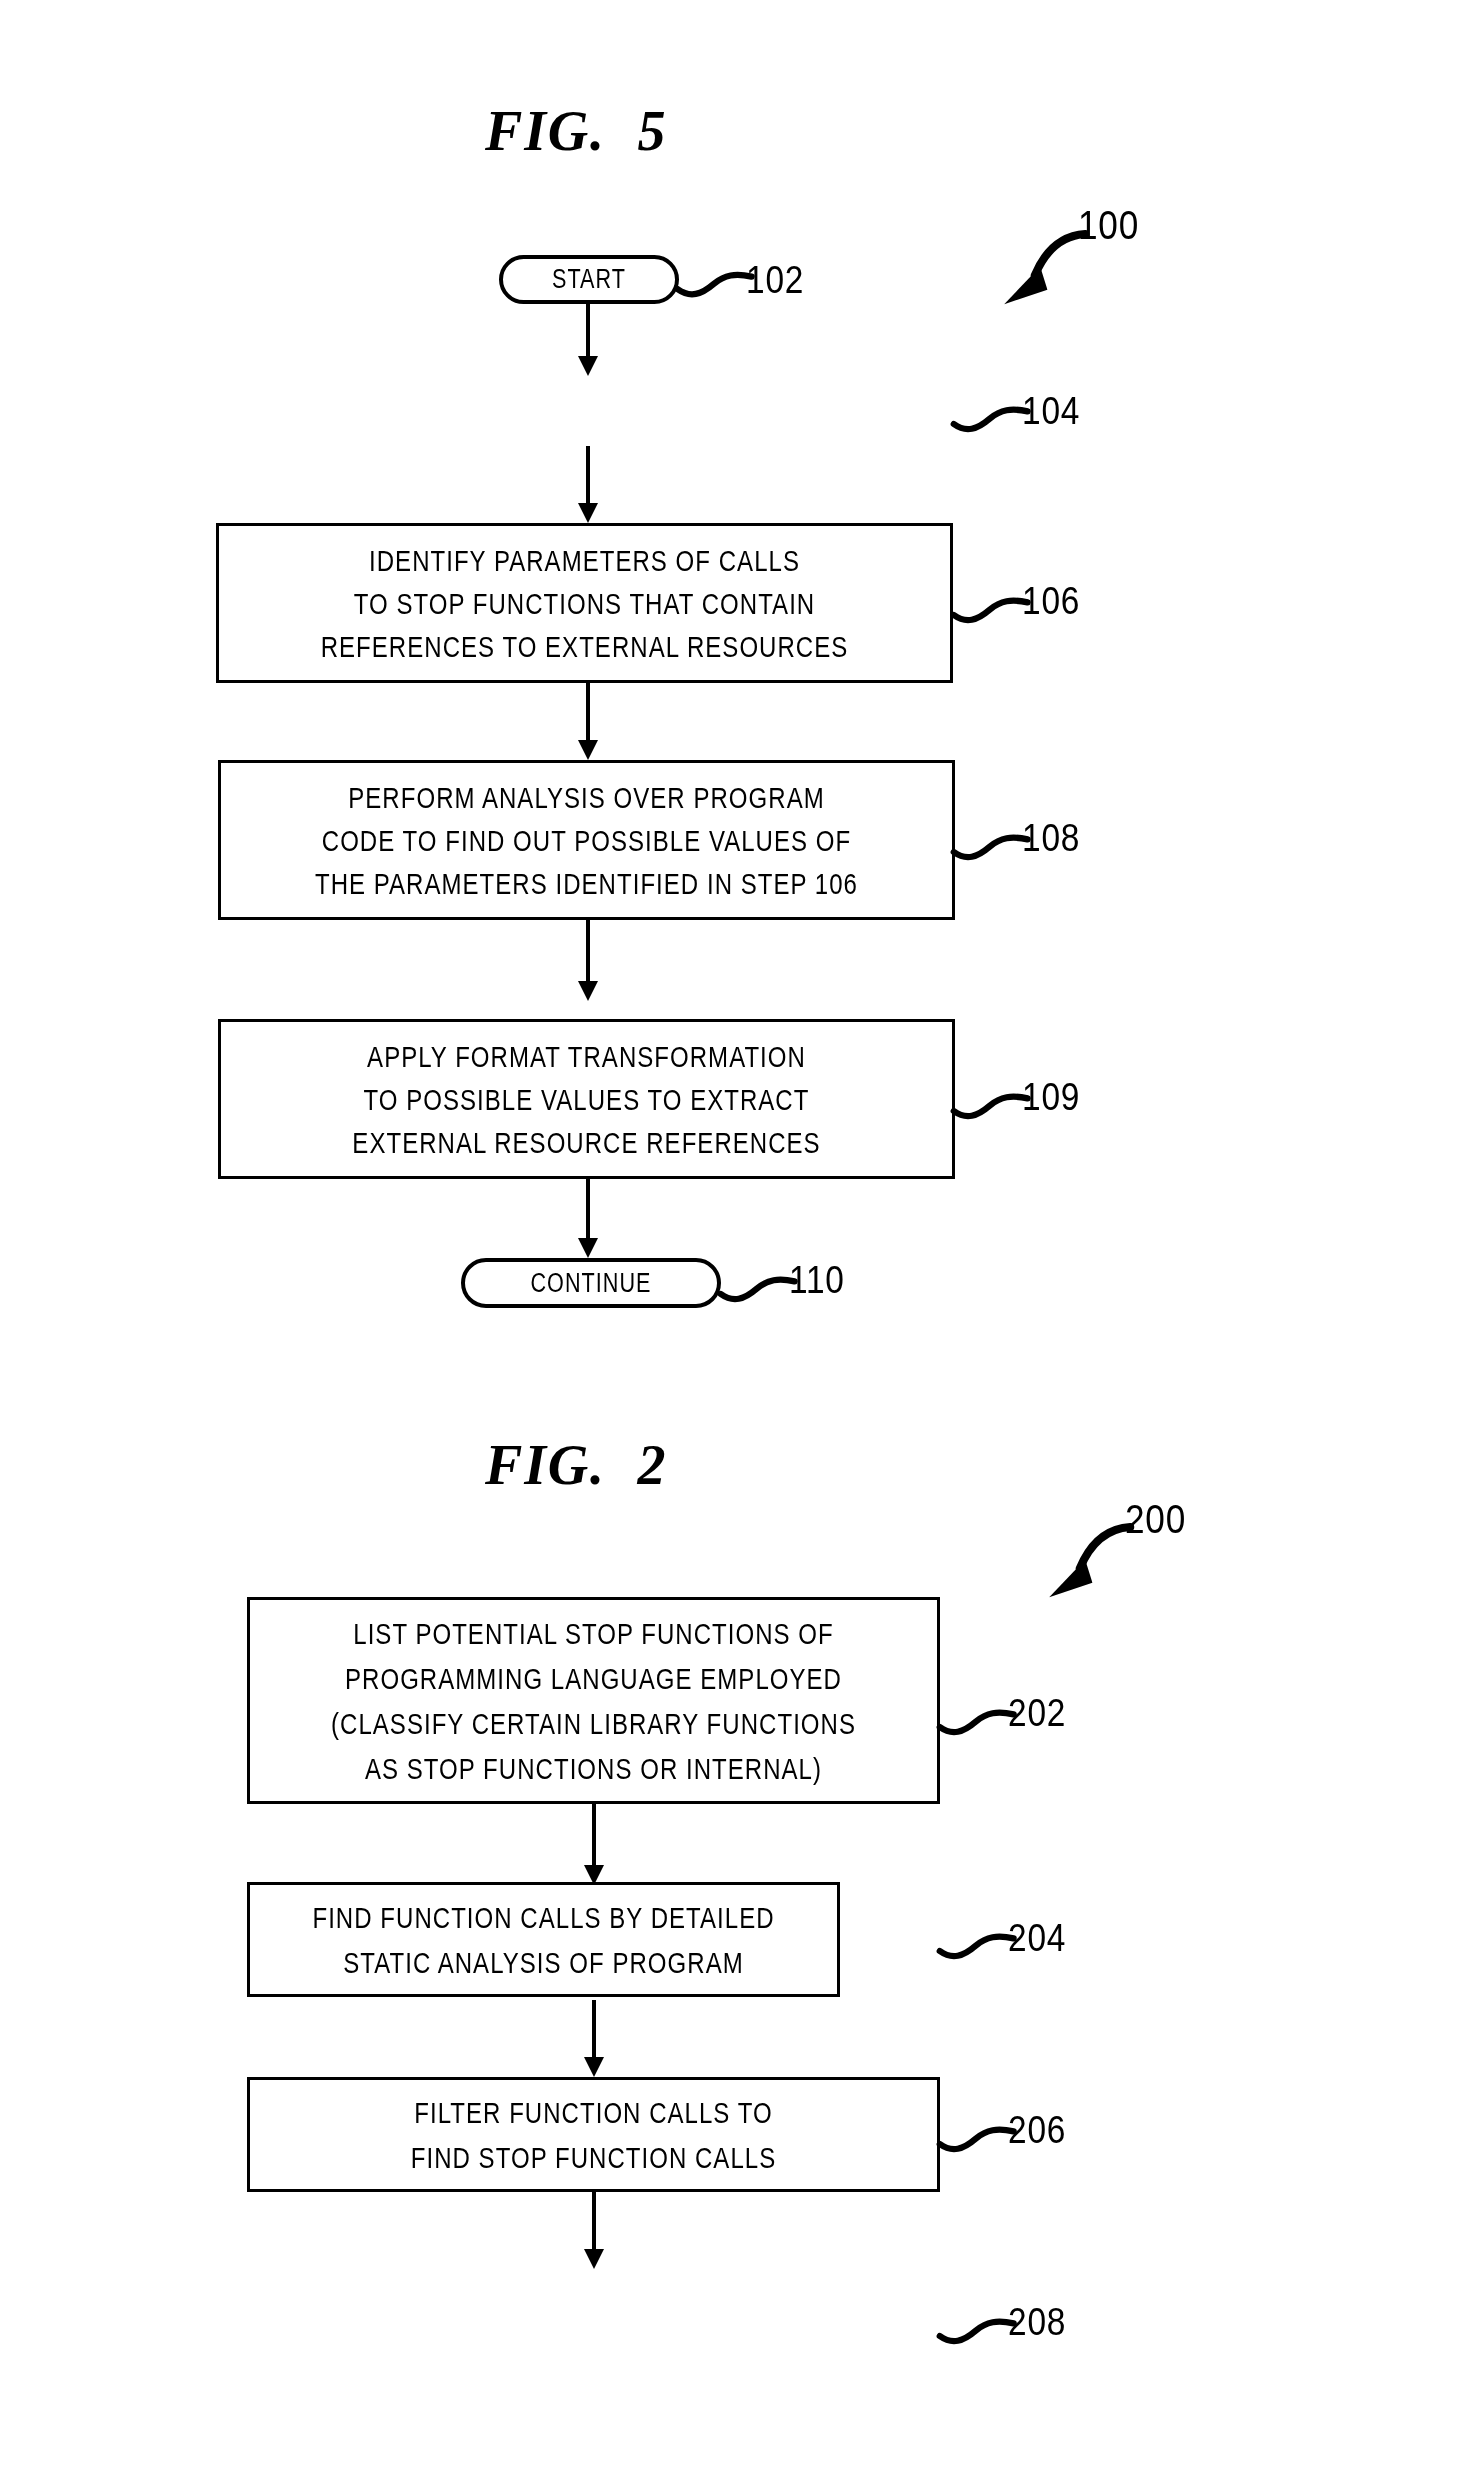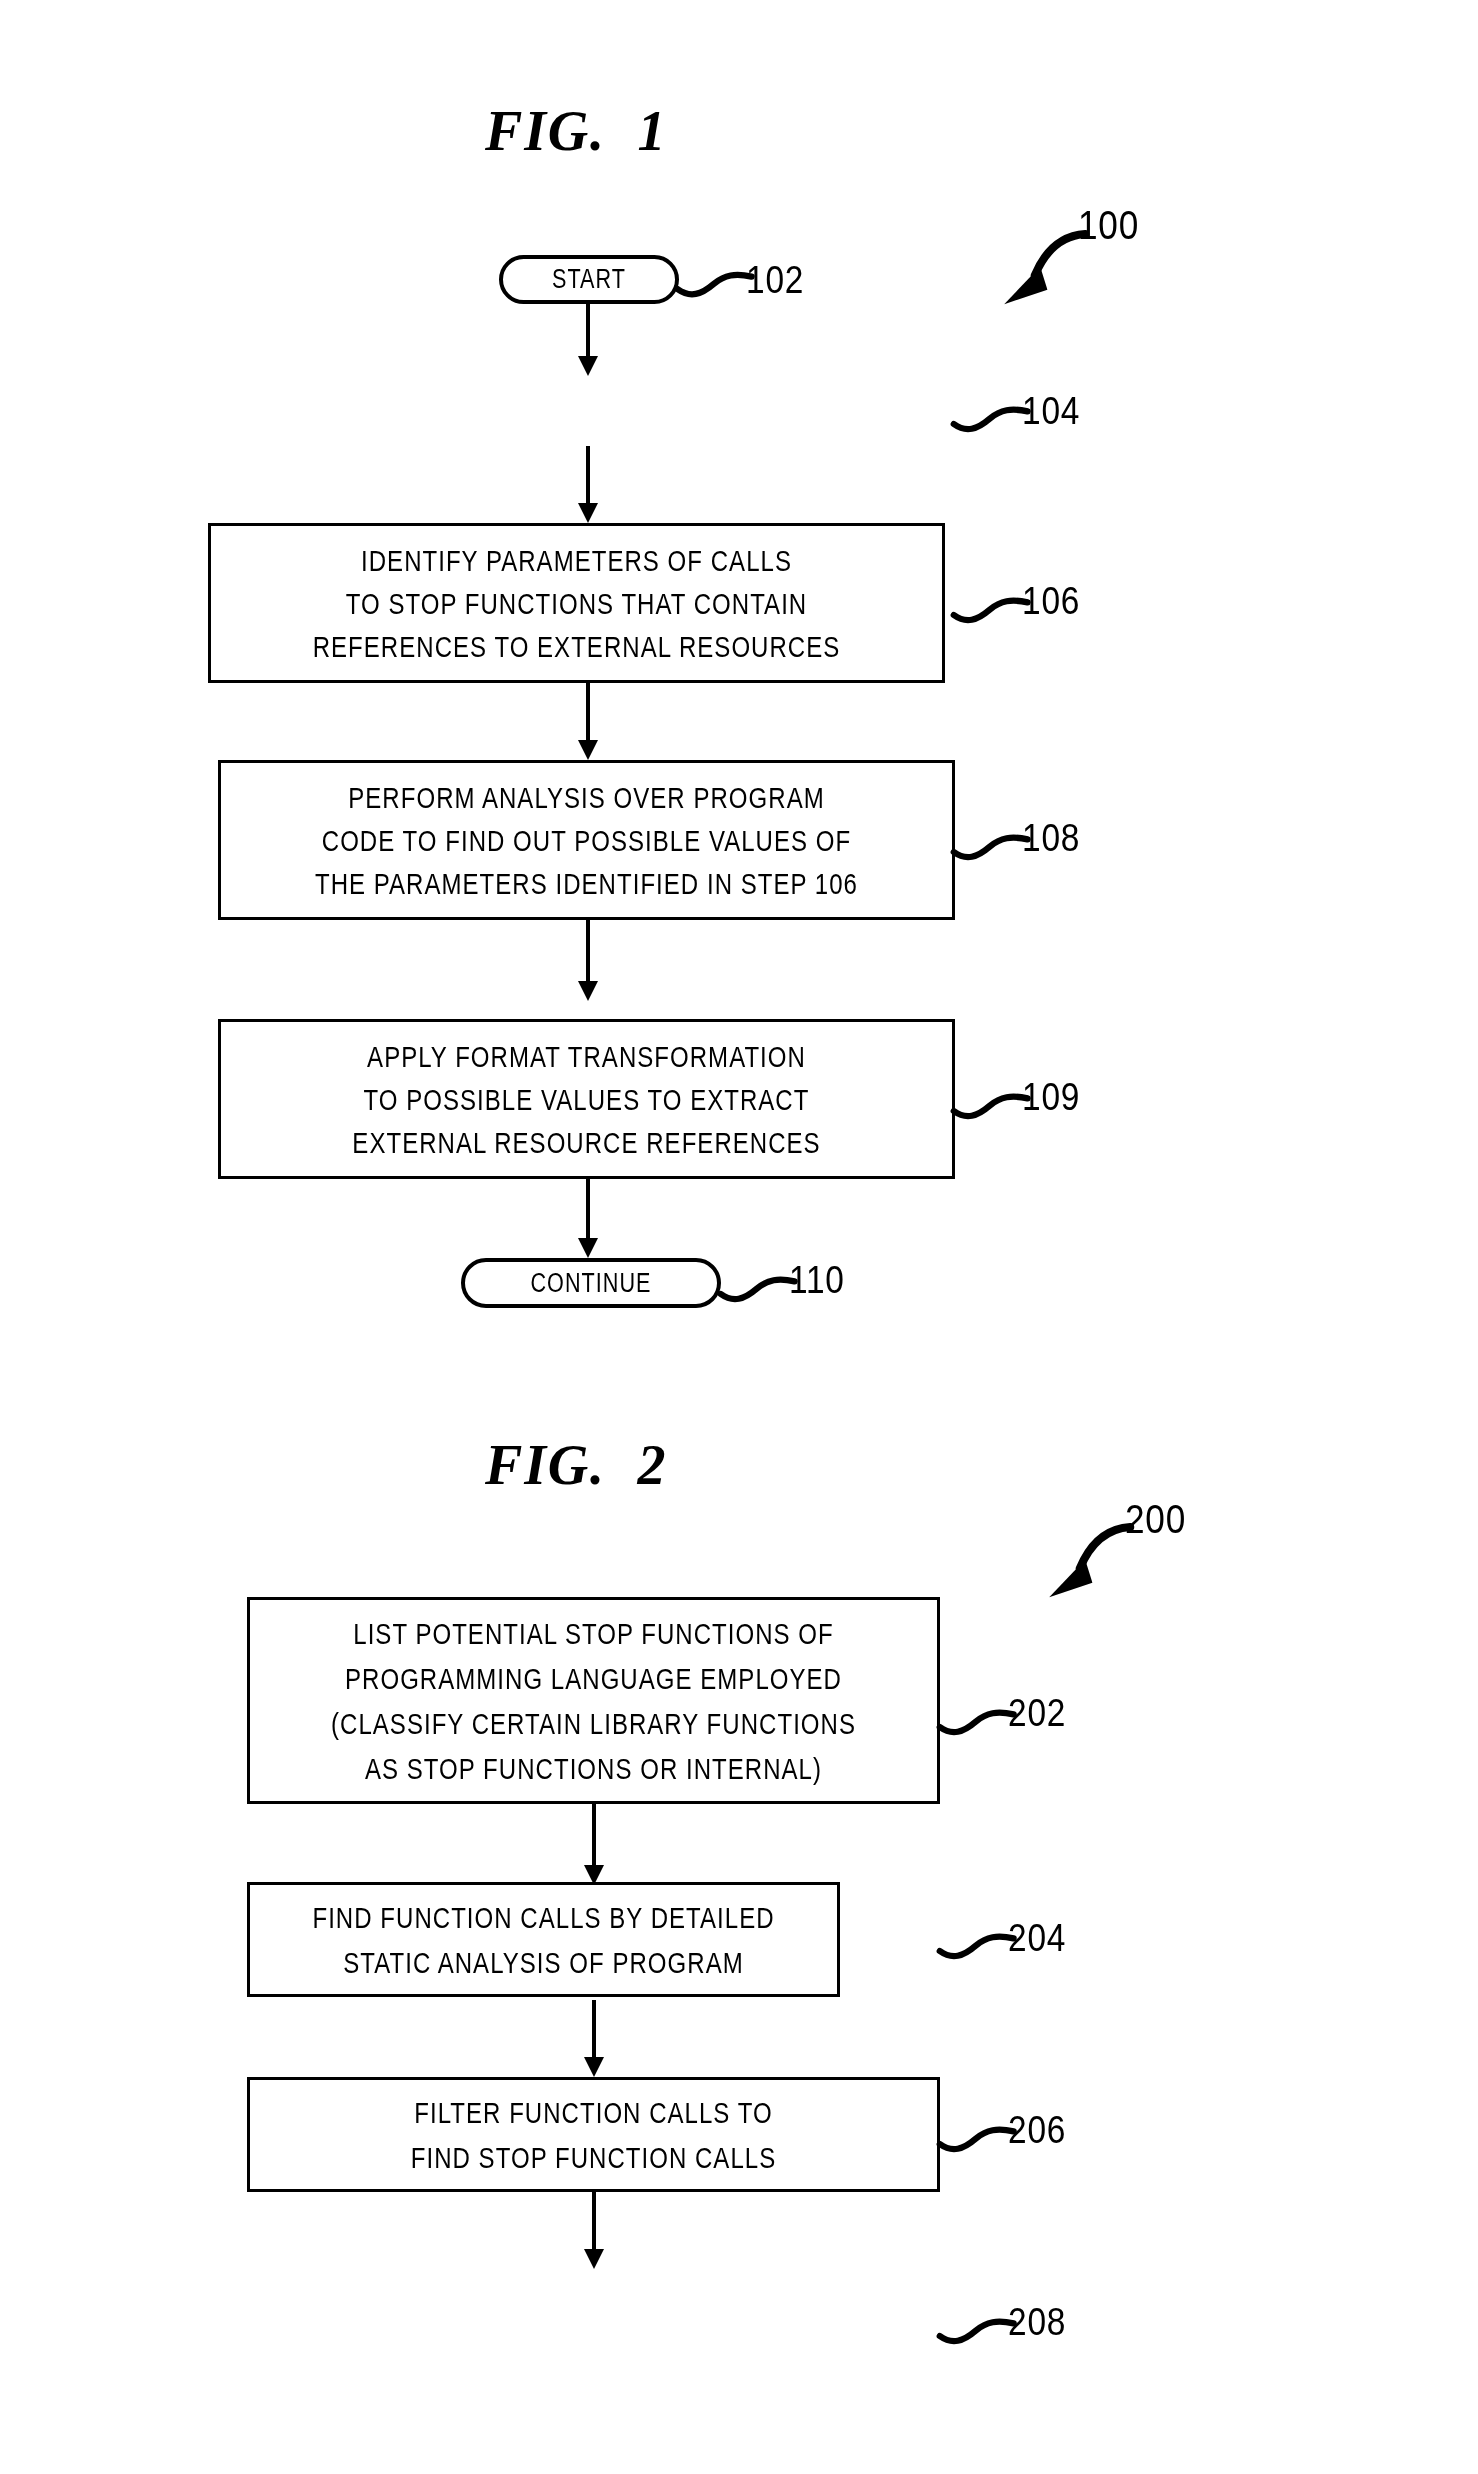--- a/index.html
+++ b/index.html
@@ -122,21 +122,21 @@
     letter-spacing: 0.9px;
     transform: scaleX(0.88);
     transform-origin: left center;
   }
 </style>
 </head>
 <body>
 
 <div id="page">
 
-  <div class="fig-title" style="left:485px; top:99px; font-size:56px;">FIG.  1</div>
+  <div class="fig-title" style="left:485px; top:99px; font-size:56px;">FIG.  5</div>
 
   <div class="fig-arrow" style="left:988px; top:216px;">
     <svg width="108" height="99" viewBox="0 0 120 110">
       <path d="M108 20 C 78 22, 62 42, 52 66" stroke="#000" stroke-width="9" fill="none" stroke-linecap="round"></path>
       <path d="M58 56 L 18 98 L 66 82 Z" fill="#000"></path>
     </svg>
   </div>
   <div class="fig-num" style="left:1078px; top:203px; font-size:40px;">100</div>
 
   <div class="node terminal" style="left:499px; top:255px; width:180px; height:49px;">
@@ -159,21 +159,21 @@
       <path d="M2 32 C 16 42, 28 38, 42 26 C 54 16, 66 14, 84 18" stroke="#000" stroke-width="7" fill="none" stroke-linecap="round"></path>
     </svg>
   </div>
   <div class="ref" style="left:1022px; top:390px; font-size:38px;">104</div>
 
   <div class="connector" style="left:588px; top:446px; height:77px;">
     <div class="shaft" style="height:61px;"></div>
     <div class="head" style="top:57px;"></div>
   </div>
 
-  <div class="node process" style="left:208px; top:523px; width:737px; height:160px;">
+  <div class="node process" style="left:216px; top:523px; width:737px; height:160px;">
     <span class="node-text" style="font-size:30px; line-height:43px;">IDENTIFY PARAMETERS OF CALLS
 TO STOP FUNCTIONS THAT CONTAIN
 REFERENCES TO EXTERNAL RESOURCES</span>
   </div>
   <div class="leader" style="left:952px; top:586px;">
     <svg width="81" height="40" viewBox="0 0 90 44">
       <path d="M2 32 C 16 42, 28 38, 42 26 C 54 16, 66 14, 84 18" stroke="#000" stroke-width="7" fill="none" stroke-linecap="round"></path>
     </svg>
   </div>
   <div class="ref" style="left:1022px; top:580px; font-size:38px;">106</div>

